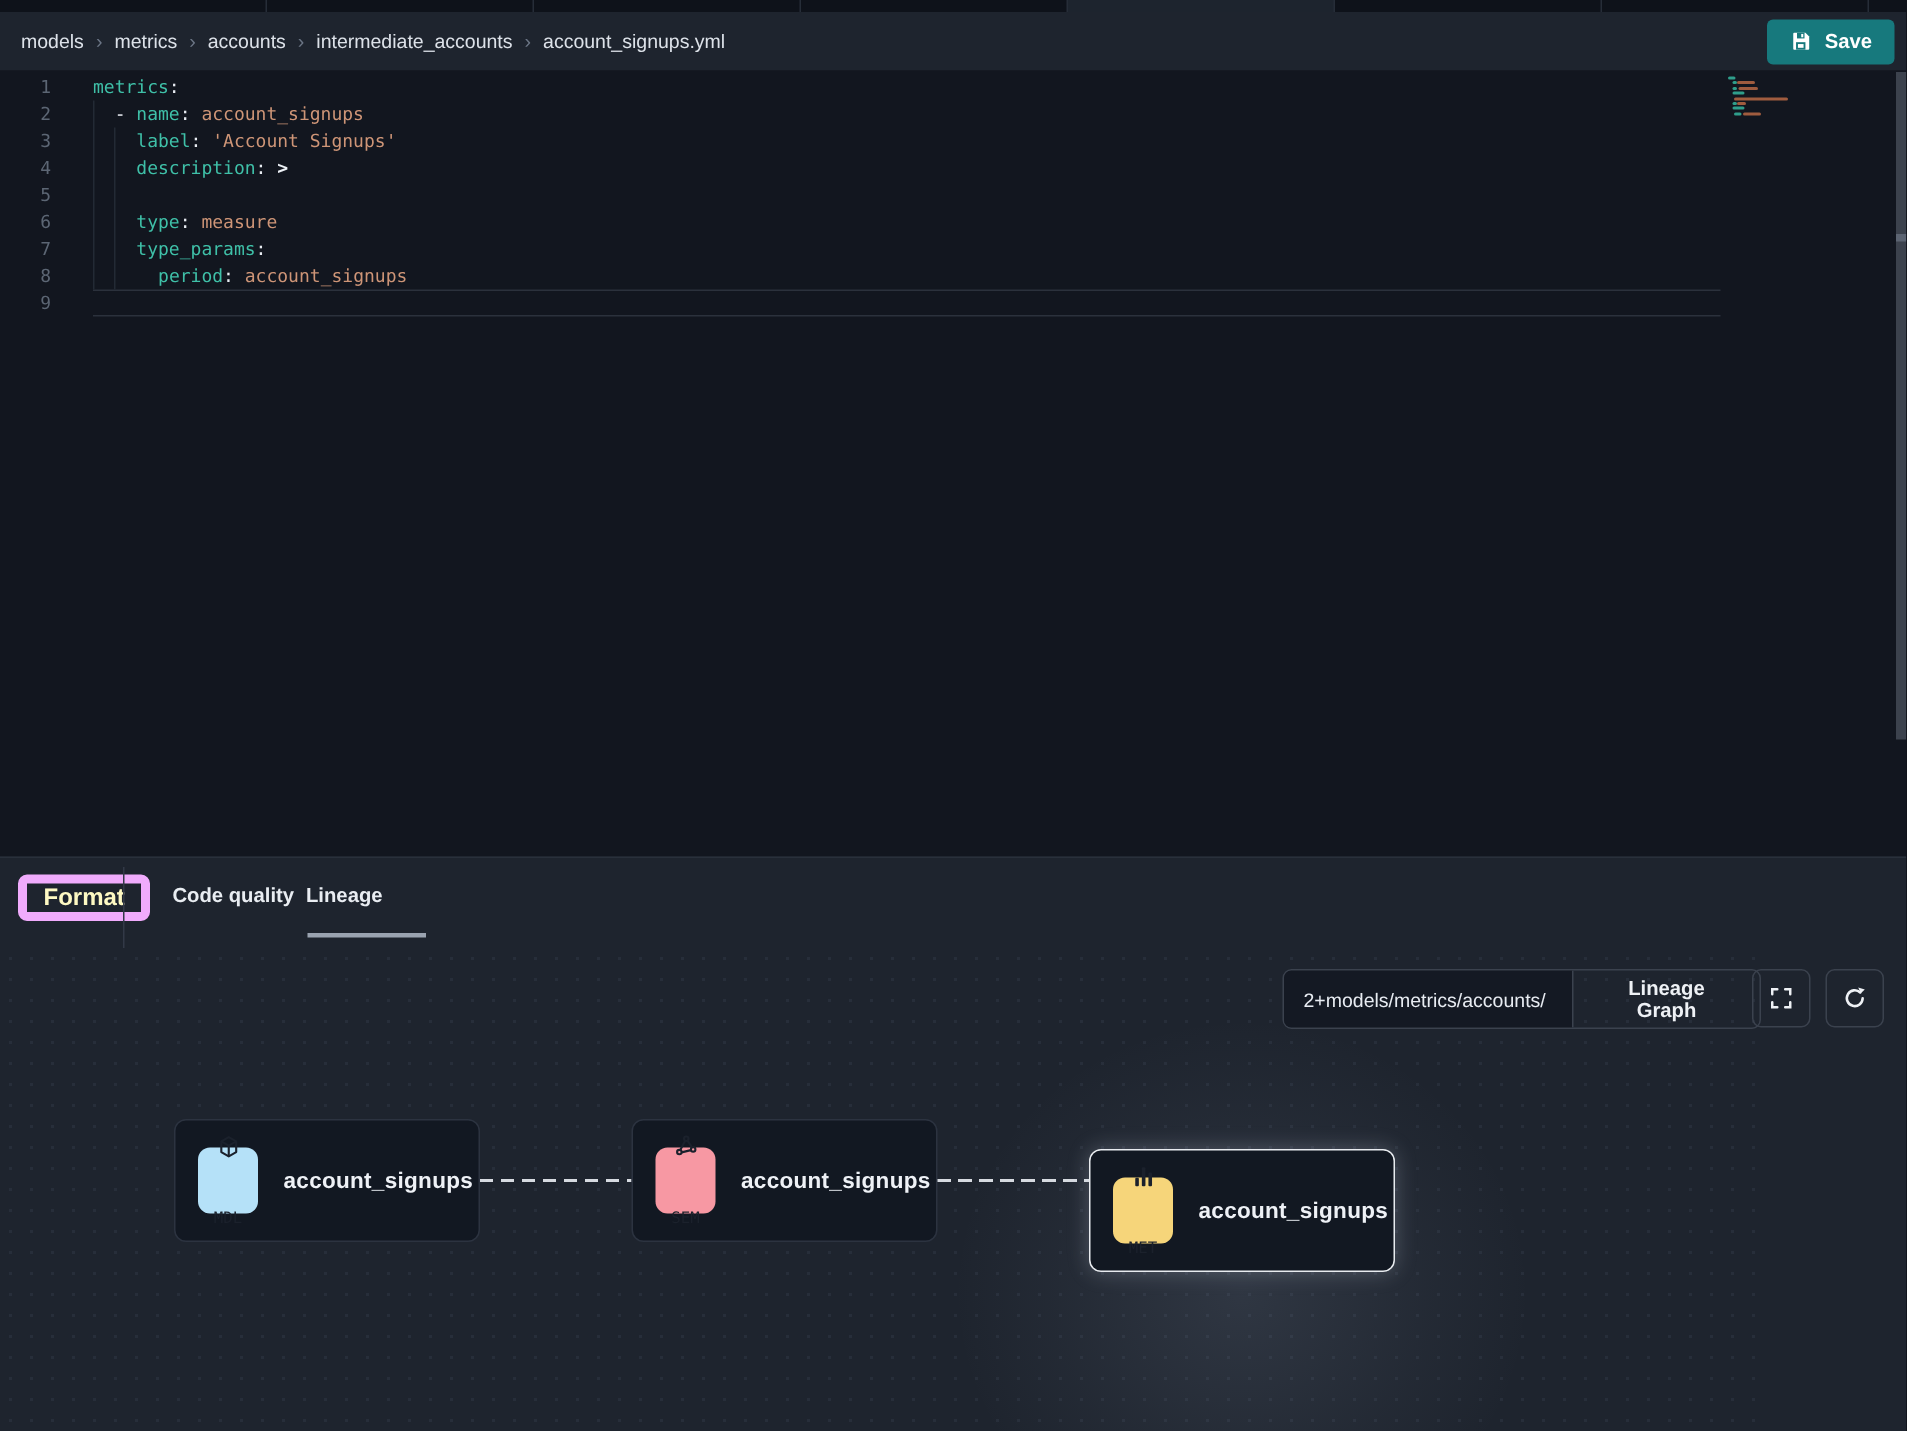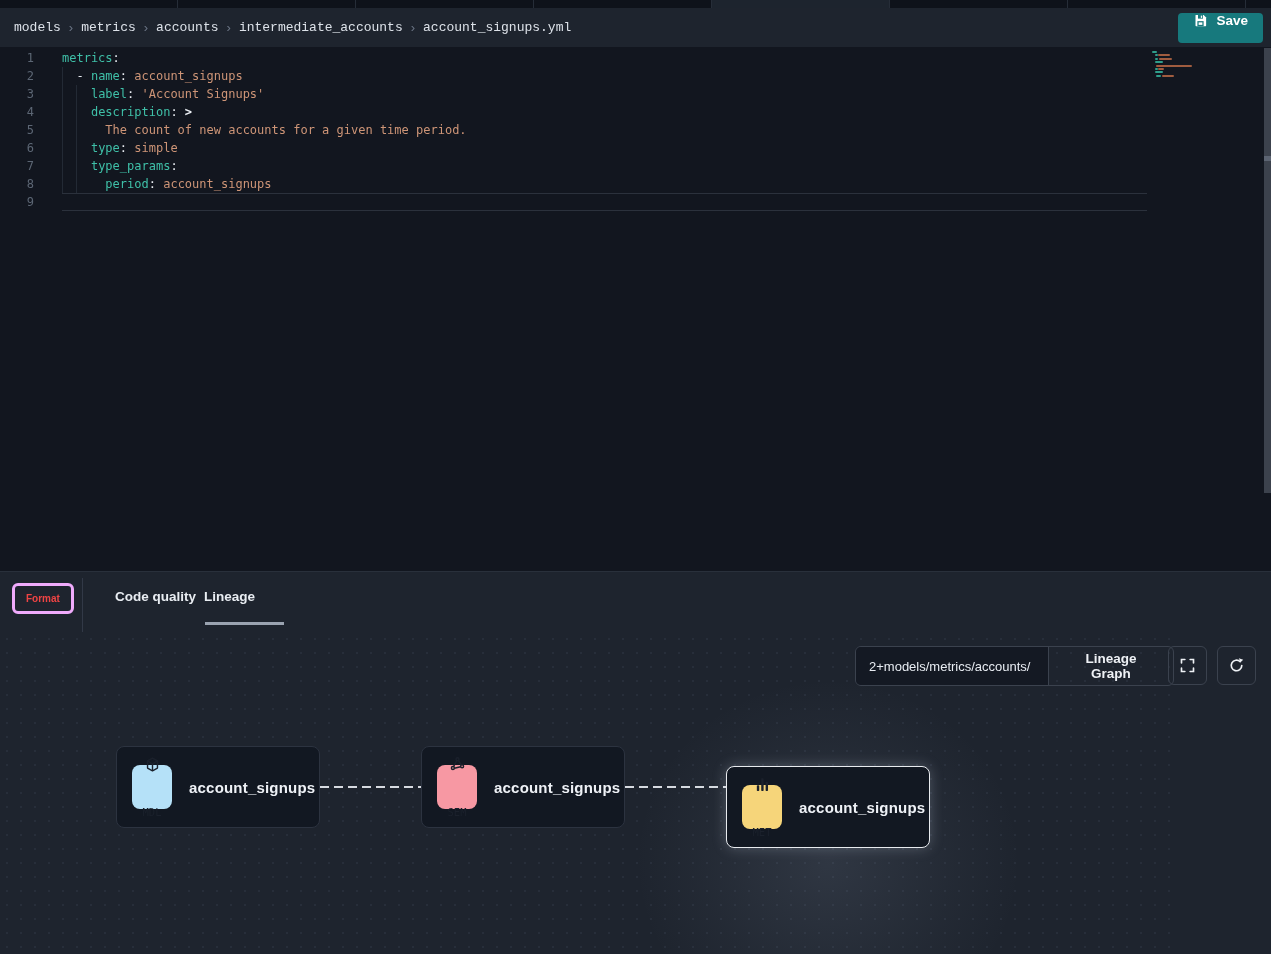--- a/index.html
+++ b/index.html
@@ -8,23 +8,23 @@
 
   
   .tabstrip{position:absolute;left:0;top:0;width:1271px;height:8px;background:#0e121a;display:flex;}
   .tabstrip .seg{width:178px;height:8px;border-right:1px solid #262d38;box-sizing:border-box;flex:none;}
   .tabstrip .seg.active{background:#1d242e;}
   .tabstrip .fill{flex:1;}
 
   
   .crumbbar{position:absolute;left:0;top:8px;width:1271px;height:39px;background:#1e242e;
     display:flex;align-items:center;padding:0 8px 0 14px;box-sizing:border-box;}
-  .crumb{color:#dde2e9;font-size:13px;cursor:pointer;font-family:Liberation Mono, monospace;}
+  .crumb{color:#dde2e9;font-size:13px;cursor:pointer;}
   .crumb-sep{color:#6b7585;margin:0 8px;font-size:13px;}
-  .save-btn{margin-left:auto;display:flex;gap:8px;background:#17797d;color:#ffffff;
+  .save-btn{margin-left:auto;display:flex;align-items:center;gap:8px;background:#17797d;color:#ffffff;
     border:none;border-radius:4px;height:30px;padding:0 15px;font-size:13.5px;font-weight:700;
     font-family:"Liberation Sans",sans-serif;cursor:pointer;}
 
   
   .editor{position:absolute;left:0;top:47px;width:1271px;height:524px;background:#12161f;
     font-family:"DejaVu Sans Mono",monospace;font-size:12px;line-height:18px;padding-top:2px;box-sizing:border-box;}
   .row{display:flex;height:18px;position:relative;}
   .gutter{width:34px;text-align:right;color:#5c6674;flex:none;}
   .codetxt{padding-left:28px;white-space:pre;}
   .tok-k{color:#3fc0a8;} .tok-p{color:#e8ecf2;} .tok-v{color:#ce9577;} .tok-pb{color:#eef2f7;font-weight:bold;}
@@ -33,22 +33,22 @@
   .guide{position:absolute;width:1px;background:#232a35;}
   .minimap{position:absolute;left:1152px;top:4px;width:60px;}
   .mm-row{height:2px;margin-bottom:1.4px;position:relative;}
   .mm-seg{position:absolute;height:2px;border-radius:1px;top:0;}
   .vscroll{position:absolute;left:1264px;top:1px;width:7px;height:445px;background:#3c424d;}
   .vscroll .notch{position:absolute;left:0;top:108px;width:7px;height:5px;background:#5c6472;}
 
   
   .bottom{position:absolute;left:0;top:571px;width:1271px;height:383px;background:#1e242e;
     border-top:1px solid #29303b;box-sizing:border-box;}
-  .format-btn{position:absolute;left:12px;top:11px;height:31px;padding:0 11px;border:3px solid #f0abfc;
-    border-radius:6px;background:transparent;color:#ef4444;font-size:10px;font-weight:600;
+  .format-btn{position:absolute;left:12px;top:11px;height:31px;padding:0 11px;border:6px solid #f0abfc;
+    border-radius:6px;background:transparent;color:#fef9c3;font-size:16px;font-weight:600;
     font-family:"Liberation Sans",sans-serif;cursor:pointer;}
   .vdiv{position:absolute;left:82px;top:6px;width:1px;height:54px;background:#323947;}
   .ptab{position:absolute;top:17px;color:#e9edf2;font-size:13.5px;font-weight:600;cursor:pointer;}
   .tab-underline{position:absolute;left:205px;top:50px;width:79px;height:3px;background:#9aa3b0;}
 
   .graph{position:absolute;left:0;top:60px;width:1174px;height:323px;
     background-image:radial-gradient(circle,#272e3a 1px,transparent 1.3px);background-size:14px 14px;}
   .fgroup{position:absolute;left:855px;top:14px;height:40px;display:flex;border:1px solid #3b424e;
     border-radius:6px;box-sizing:border-box;overflow:hidden;background:transparent;}
   .filter-input{width:192px;background:#141923;border:none;color:#e8ecf2;font-size:13px;
@@ -127,25 +127,25 @@
         <div class="row">
           <span class="gutter">3</span>
           <span class="codetxt"><span class="tok-p">    </span><span class="tok-k">label</span><span class="tok-p">:</span><span class="tok-v"> 'Account Signups'</span></span>
         </div>
         <div class="row">
           <span class="gutter">4</span>
           <span class="codetxt"><span class="tok-p">    </span><span class="tok-k">description</span><span class="tok-p">:</span><span class="tok-pb"> &gt;</span></span>
         </div>
         <div class="row">
           <span class="gutter">5</span>
-          <span class="codetxt"><span class="tok-p">      </span><span class="tok-v">The count of new accounts for a given time period.</span></span>
+          <span class="codetxt"><span class="tok-p">      </span></span>
         </div>
         <div class="row">
           <span class="gutter">6</span>
-          <span class="codetxt"><span class="tok-p">    </span><span class="tok-k">type</span><span class="tok-p">:</span><span class="tok-v"> simple</span></span>
+          <span class="codetxt"><span class="tok-p">    </span><span class="tok-k">type</span><span class="tok-p">:</span><span class="tok-v"> measure</span></span>
         </div>
         <div class="row">
           <span class="gutter">7</span>
           <span class="codetxt"><span class="tok-p">    </span><span class="tok-k">type_params</span><span class="tok-p">:</span></span>
         </div>
         <div class="row">
           <span class="gutter">8</span>
           <span class="codetxt"><span class="tok-p">      </span><span class="tok-k">period</span><span class="tok-p">:</span><span class="tok-v"> account_signups</span></span>
         </div>
         <div class="row">

